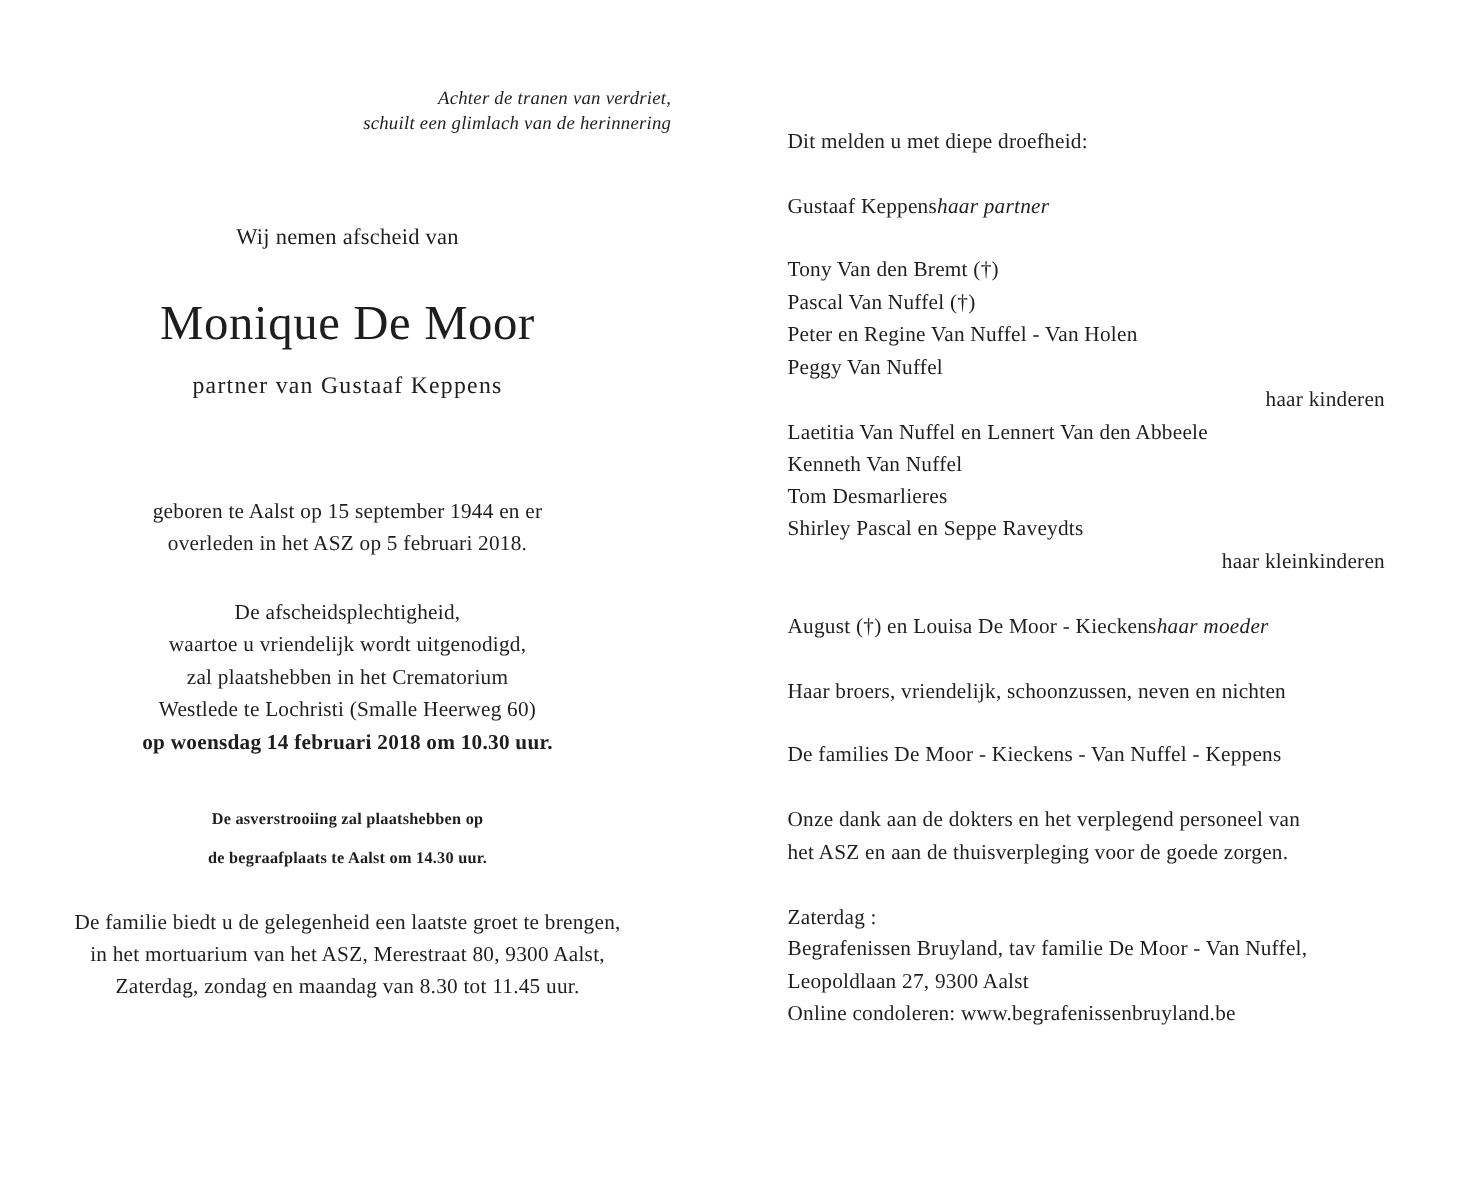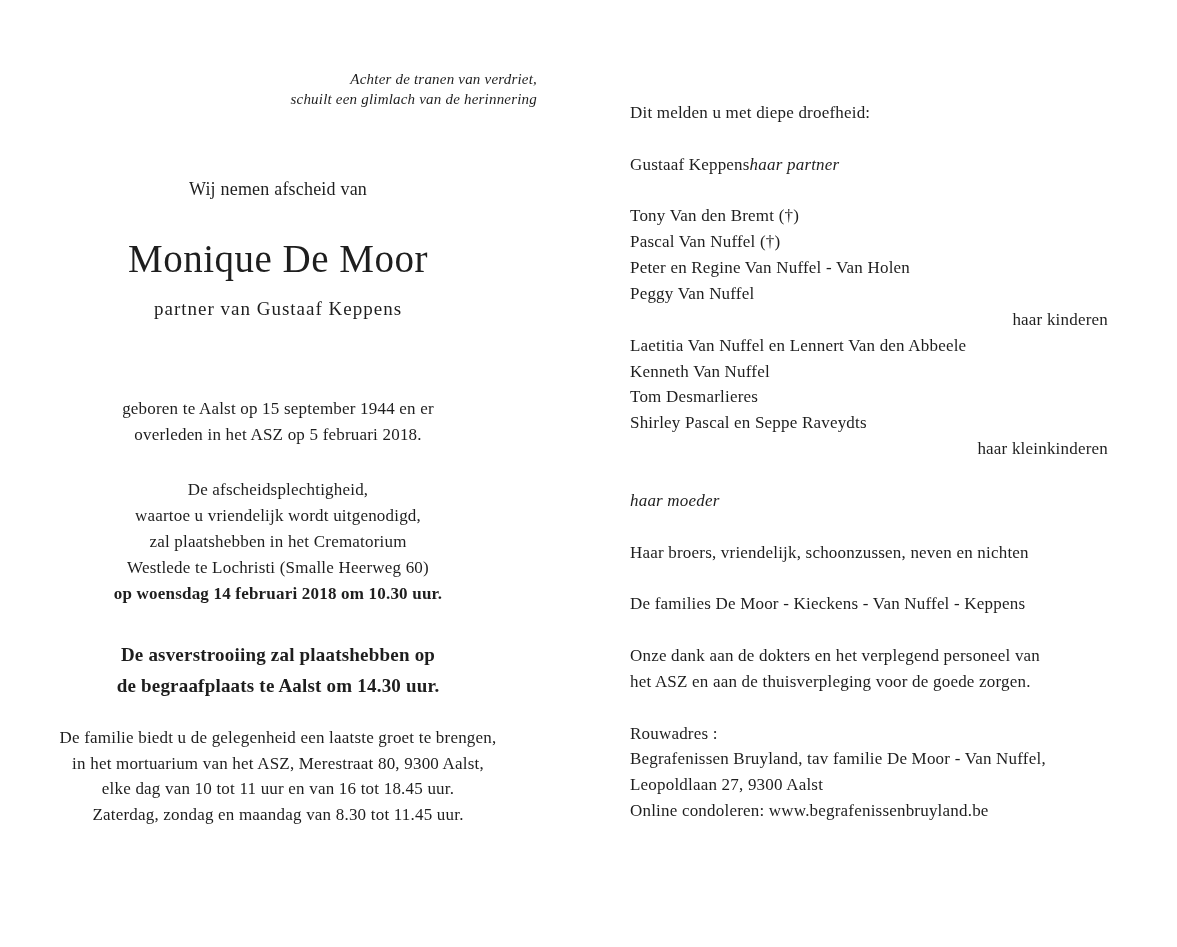--- a/index.html
+++ b/index.html
@@ -28,21 +28,21 @@
     position: absolute;
     left: 39px; width: 478px;
     text-align: center;
   }
   .intro       { top: 159px; font-size: 18px; margin-top: 20px; }
   .name        { top: 236px; font-size: 39px; letter-spacing: 0.5px; }
   .subtitle    { top: 298px; font-size: 19px; letter-spacing: 1px; }
   .life        { top: 352px; line-height: 25.5px; margin-top: 44px; }
   .ceremony    { top: 477px; line-height: 26px; }
   .bold        { font-weight: bold; }
-  .scattering  { top: 639px; line-height: 31px; font-weight: bold; font-size: 19px; }
+  .scattering  { top: 639px; line-height: 31px; font-weight: bold; font-size: 13px; }
   .visitation  { top: 725px; line-height: 25.7px; }
 
   
   .right-col {
     position: absolute;
     top: 100px; left: 630px; width: 478px;
   }
   .r {
     height: 25.86px;
     line-height: 25.86px;
@@ -80,21 +80,20 @@
   </div>
 
   <div class="lblock scattering">
     <div>De asverstrooiing zal plaatshebben op</div>
     <div>de begraafplaats te Aalst om 14.30 uur.</div>
   </div>
 
   <div class="lblock visitation">
     <div>De familie biedt u de gelegenheid een laatste groet te brengen,</div>
     <div>in het mortuarium van het ASZ, Merestraat 80, 9300 Aalst,</div>
-    <div>elke dag van 10 tot 11 uur en van 16 tot 18.45 uur.</div>
     <div>Zaterdag, zondag en maandag van 8.30 tot 11.45 uur.</div>
   </div>
 
   <div class="right-col">
     <div class="r">Dit melden u met diepe droefheid:</div>
     <div class="r"></div>
     <div class="r row-flex">
       <span>Gustaaf Keppens</span>
       <span class="rel">haar partner</span>
     </div>
@@ -104,29 +103,30 @@
     <div class="r">Peter en Regine Van Nuffel - Van Holen</div>
     <div class="r">Peggy Van Nuffel</div>
     <div class="r lab">haar kinderen</div>
     <div class="r">Laetitia Van Nuffel en Lennert Van den Abbeele</div>
     <div class="r">Kenneth Van Nuffel</div>
     <div class="r">Tom Desmarlieres</div>
     <div class="r">Shirley Pascal en Seppe Raveydts</div>
     <div class="r lab">haar kleinkinderen</div>
     <div class="r"></div>
     <div class="r row-flex">
+      <span>August (†) en Louisa De Moor - Kieckens</span>
       <span class="rel">haar moeder</span>
     </div>
     <div class="r"></div>
     <div class="r">Haar broers, vriendelijk, schoonzussen, neven en nichten</div>
     <div class="r"></div>
     <div class="r">De families De Moor - Kieckens - Van Nuffel - Keppens</div>
     <div class="r"></div>
     <div class="r">Onze dank aan de dokters en het verplegend personeel van</div>
     <div class="r">het ASZ en aan de thuisverpleging voor de goede zorgen.</div>
     <div class="r"></div>
-    <div class="r">Rouwadres :</div>
+    <div class="r">Zaterdag :</div>
     <div class="r">Begrafenissen Bruyland, tav familie De Moor - Van Nuffel,</div>
     <div class="r">Leopoldlaan 27, 9300 Aalst</div>
     <div class="r">Online condoleren: www.begrafenissenbruyland.be</div>
   </div>
 
 </div>
 
 </body></html>

